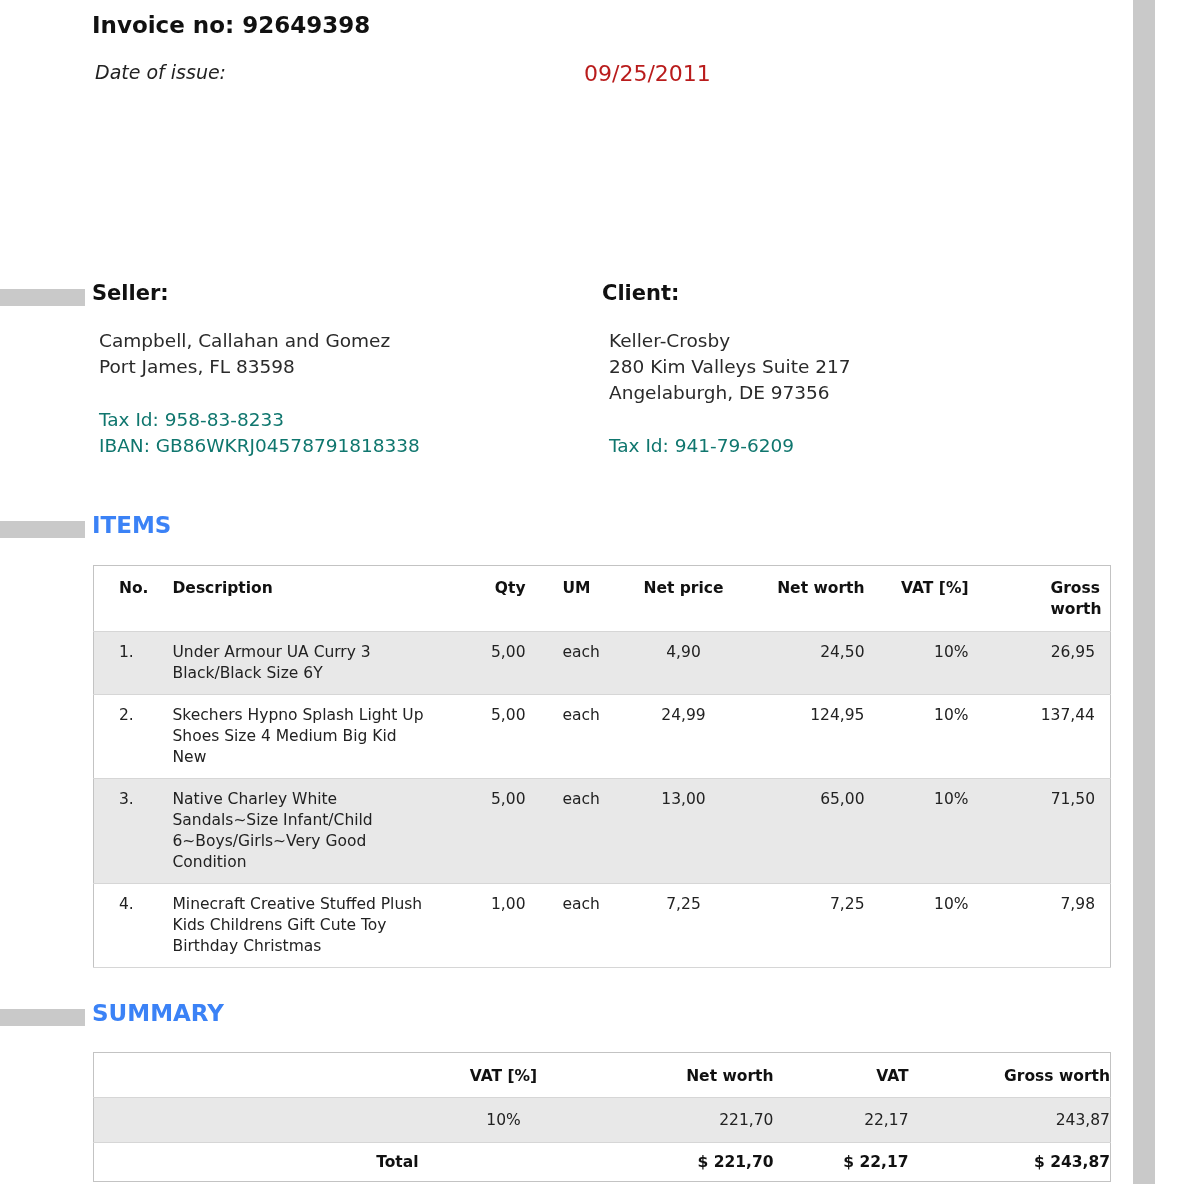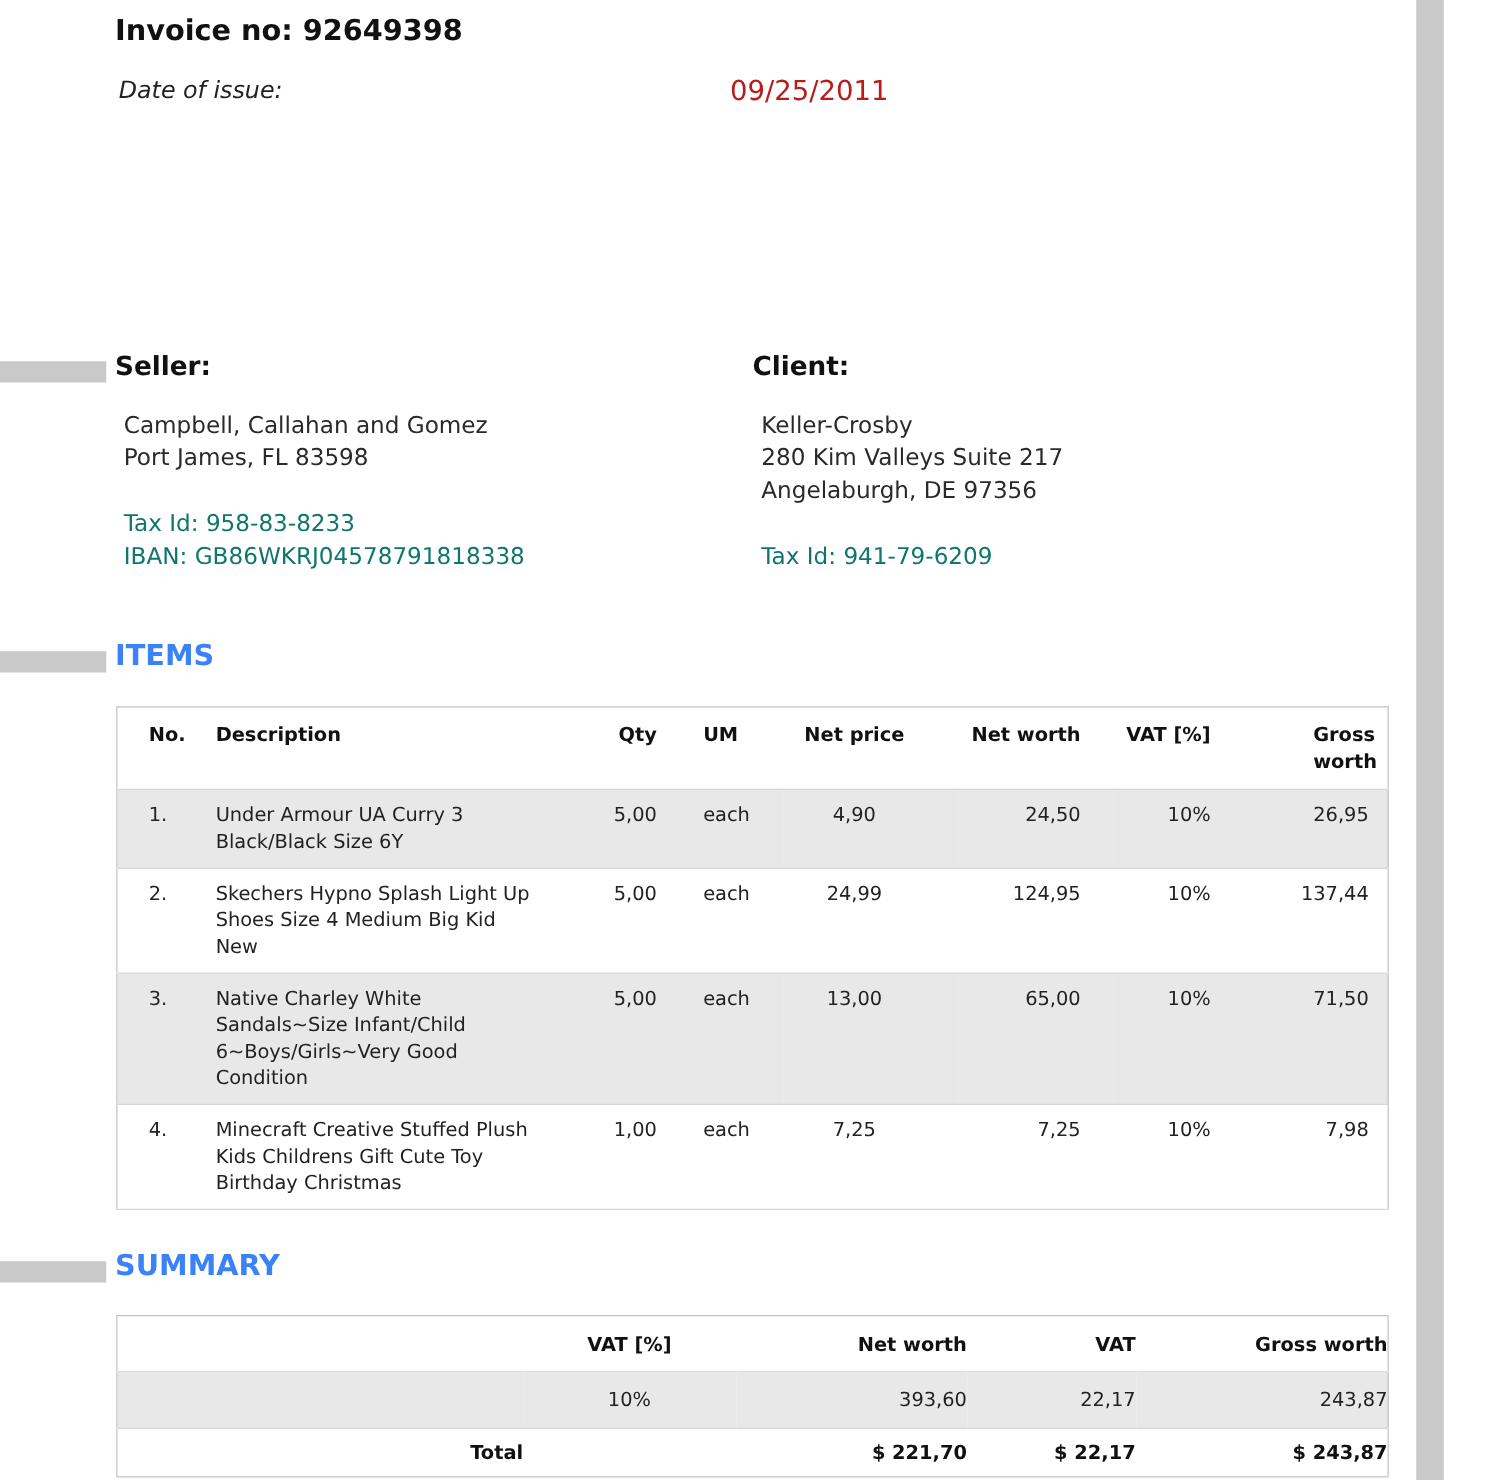--- a/index.html
+++ b/index.html
@@ -189,21 +189,21 @@
         <th class="s-vatrate">VAT [%]</th>
         <th class="s-nw">Net worth</th>
         <th class="s-vat">VAT</th>
         <th class="s-gw">Gross worth</th>
       </tr>
     </thead>
     <tbody>
       <tr class="shade">
         <td class="s-label"></td>
         <td class="s-vatrate">10%</td>
-        <td class="s-nw">393,60</td>
+        <td class="s-nw">221,70</td>
         <td class="s-vat">22,17</td>
         <td class="s-gw">243,87</td>
       </tr>
       <tr class="total">
         <td class="s-label">Total</td>
         <td class="s-vatrate"></td>
         <td class="s-nw">$ 221,70</td>
         <td class="s-vat">$ 22,17</td>
         <td class="s-gw">$ 243,87</td>
       </tr>

